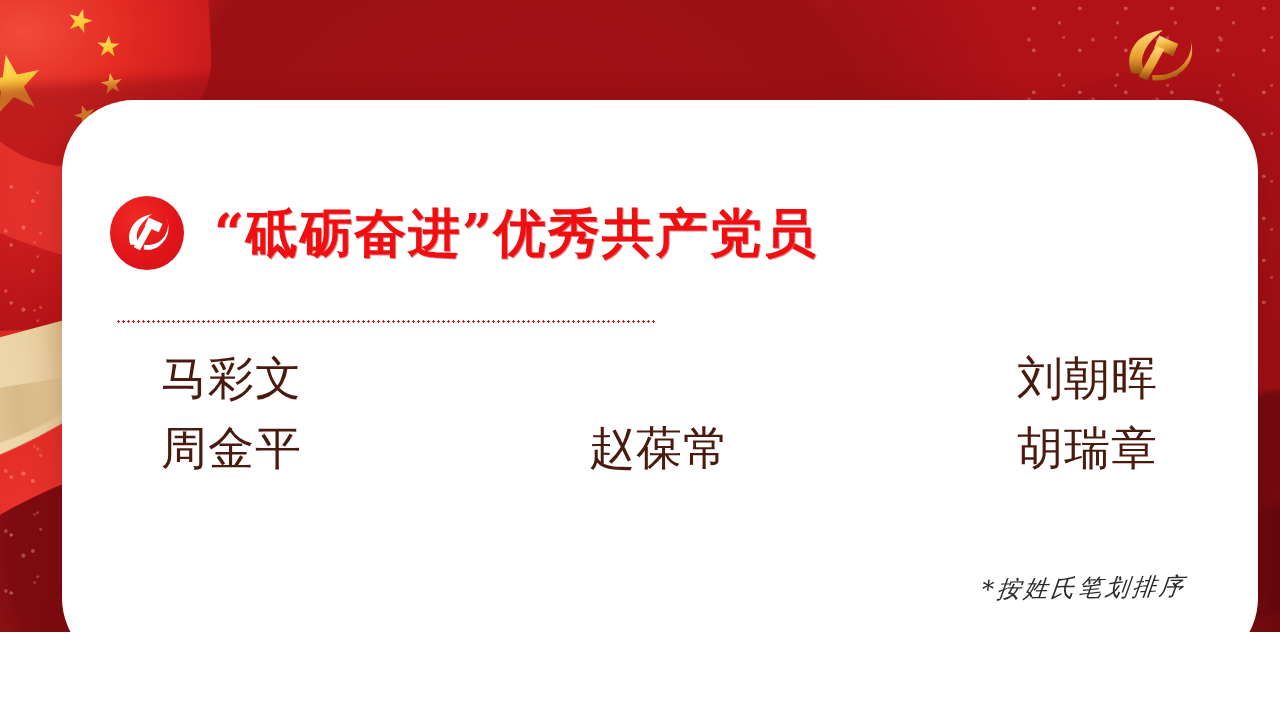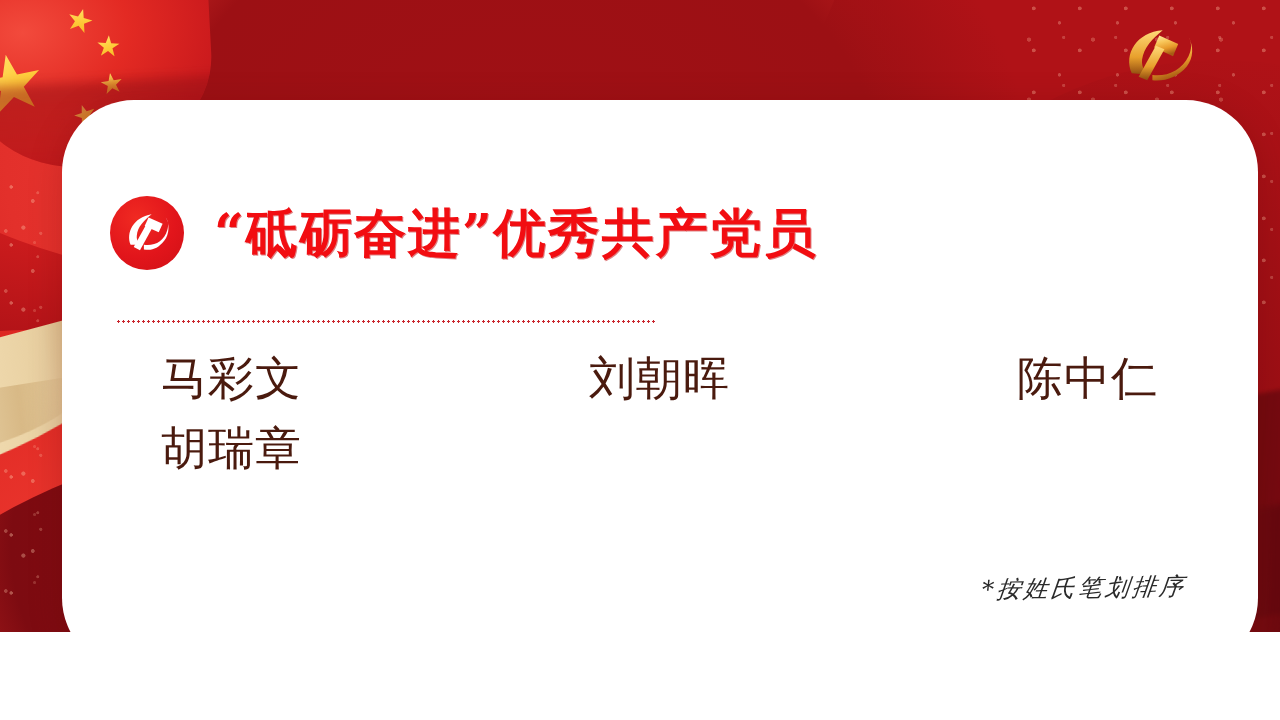--- a/index.html
+++ b/index.html
@@ -340,23 +340,24 @@
       </div>
       <div class="title-text">“砥砺奋进”优秀共产党员</div>
     </div>
 
     <div class="divider"></div>
 
     <div class="names">
       <div class="name-row">
         <div class="name">马彩文</div>
         <div class="name">刘朝晖</div>
-        <div class="name">陈中仁</div>
       </div>
       <div class="name-row">
+        <div class="name">周金平</div>
+        <div class="name">赵葆常</div>
         <div class="name">胡瑞章</div>
       </div>
     </div>
 
     <div class="footnote">*按姓氏笔划排序</div>
   </div>
 
 </div>
 
 </body></html>

